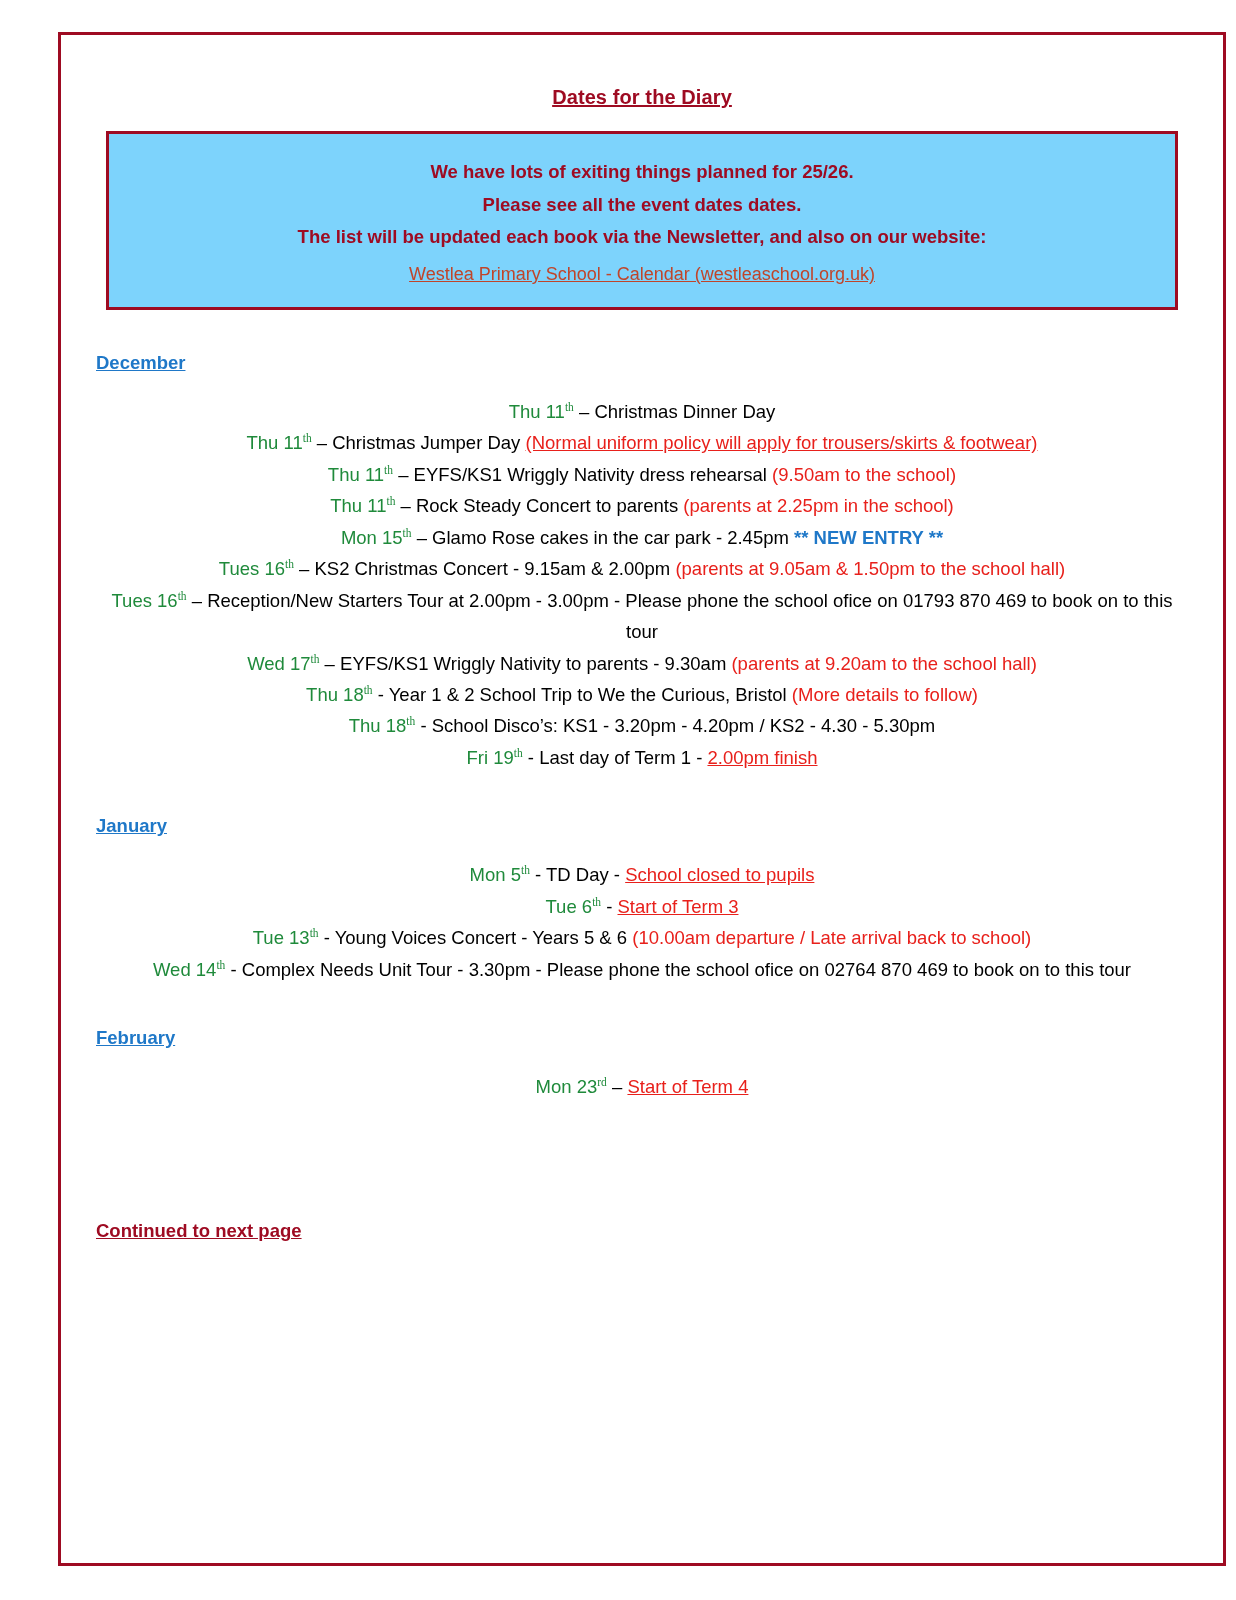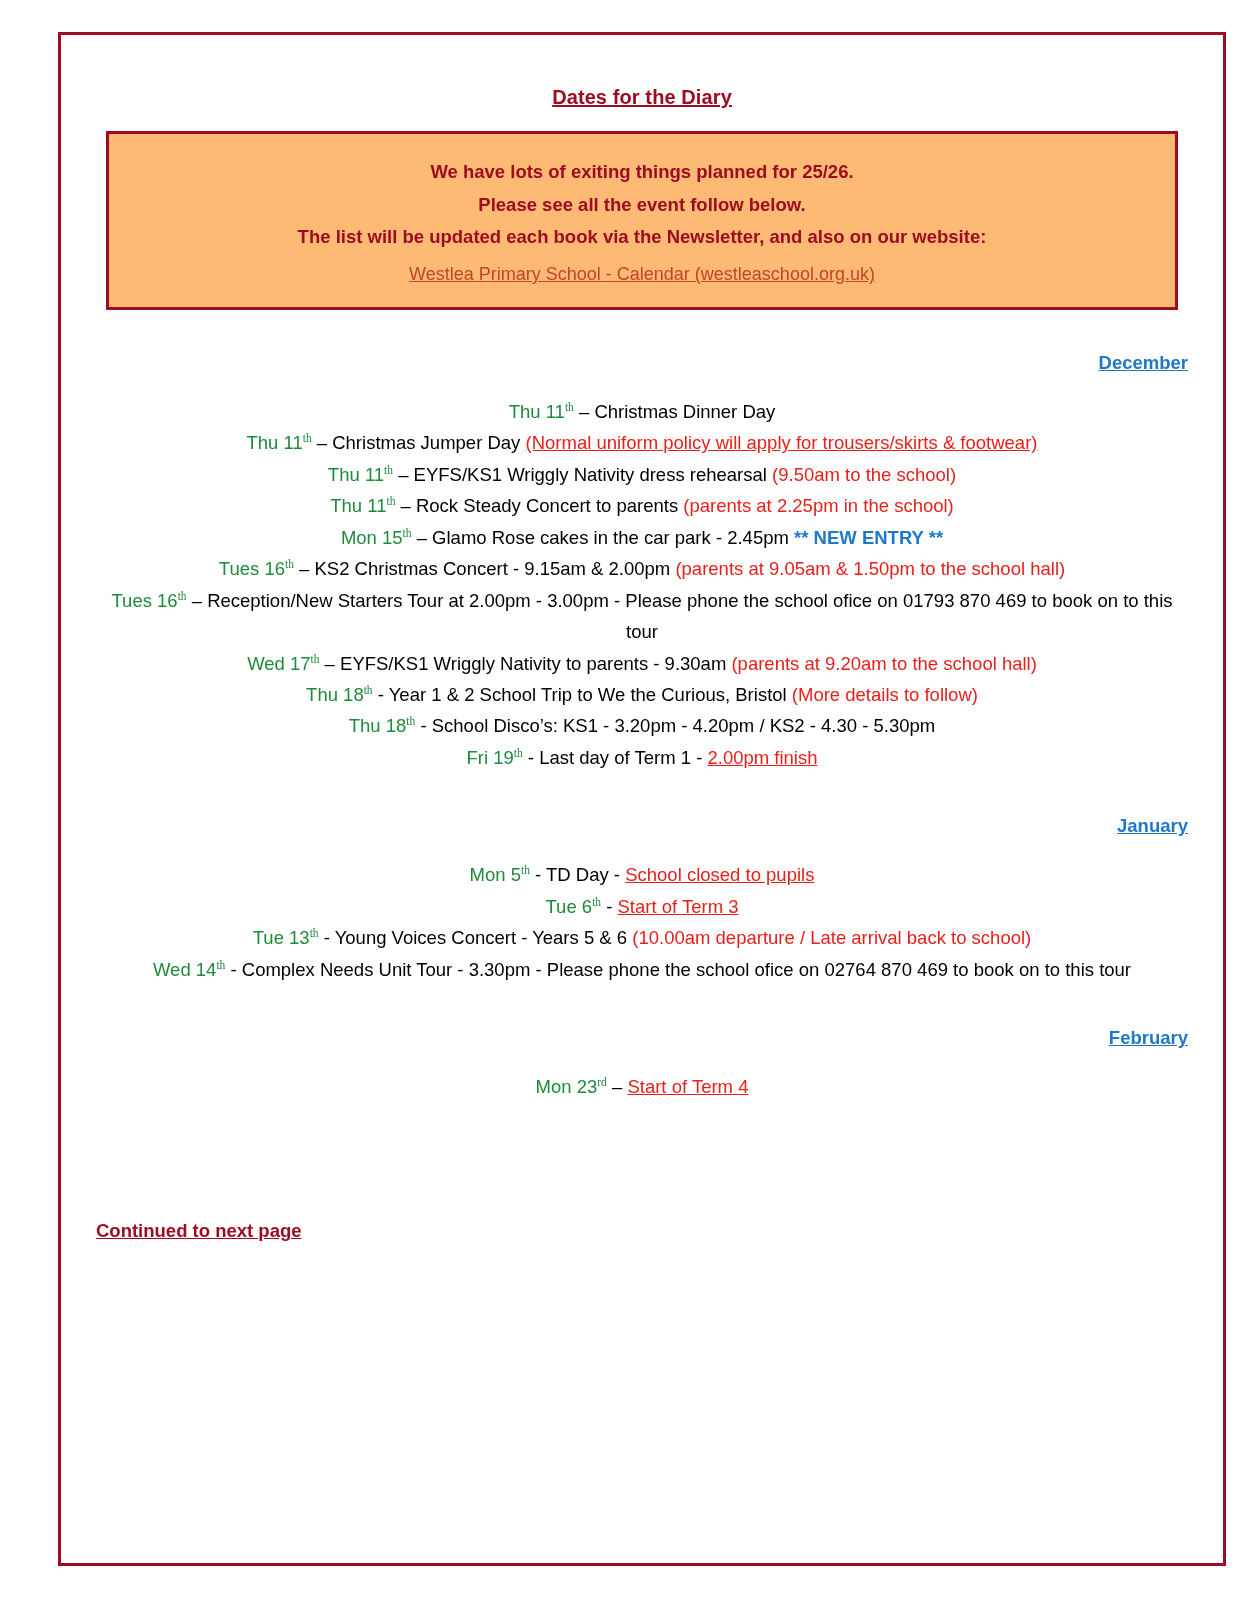--- a/index.html
+++ b/index.html
@@ -40,21 +40,21 @@
     color: #9e0b22;
     font-weight: bold;
     font-size: 20px;
     text-decoration: underline;
     margin-top: 20px;
     margin-bottom: 22px;
     letter-spacing: 0.1px;
   }
   .notice-box {
     border: 3px solid #9e0b22;
-    background: #fdba74;
+    background: #7dd3fc;
     margin: 0 10px 0 10px;
     padding: 20px 18px 22px 18px;
     box-sizing: border-box;
   }
   .notice-line {
     text-align: center;
     color: #9e0b22;
     font-weight: bold;
     font-size: 18.5px;
     line-height: 1.55;
@@ -64,21 +64,21 @@
     text-align: center;
     margin-top: 12px;
   }
   .notice-link a {
     color: #c0452a;
     font-size: 18px;
     text-decoration: underline;
     font-weight: normal;
   }
   .month-heading {
-    text-align: right;
+    text-align: left;
     color: #1f78c8;
     font-weight: bold;
     font-size: 18.5px;
     text-decoration: underline;
     margin-top: 42px;
     margin-bottom: 22px;
   }
   .event-list {
     margin: 0;
     padding: 0;
@@ -114,21 +114,21 @@
 <body>
 
 <div class="page">
   <div class="page-border"></div>
   <div class="content">
 
     <div class="doc-title">Dates for the Diary</div>
 
     <div class="notice-box">
       <div class="notice-line">We have lots of exiting things planned for 25/26.</div>
-      <div class="notice-line">Please see all the event follow below.</div>
+      <div class="notice-line">Please see all the event dates dates.</div>
       <div class="notice-line">The list will be updated each book via the Newsletter, and also on our website:</div>
       <div class="notice-link">
         <a href="#">Westlea Primary School - Calendar (westleaschool.org.uk)</a>
       </div>
     </div>
 
     <div id="months-container">
         <div class="month-heading">December</div>
         <div class="event-list">
           <div class="event"><span class="d-green">Thu 11<sup>th</sup></span><span class="d-black"> – Christmas Dinner Day</span></div>

